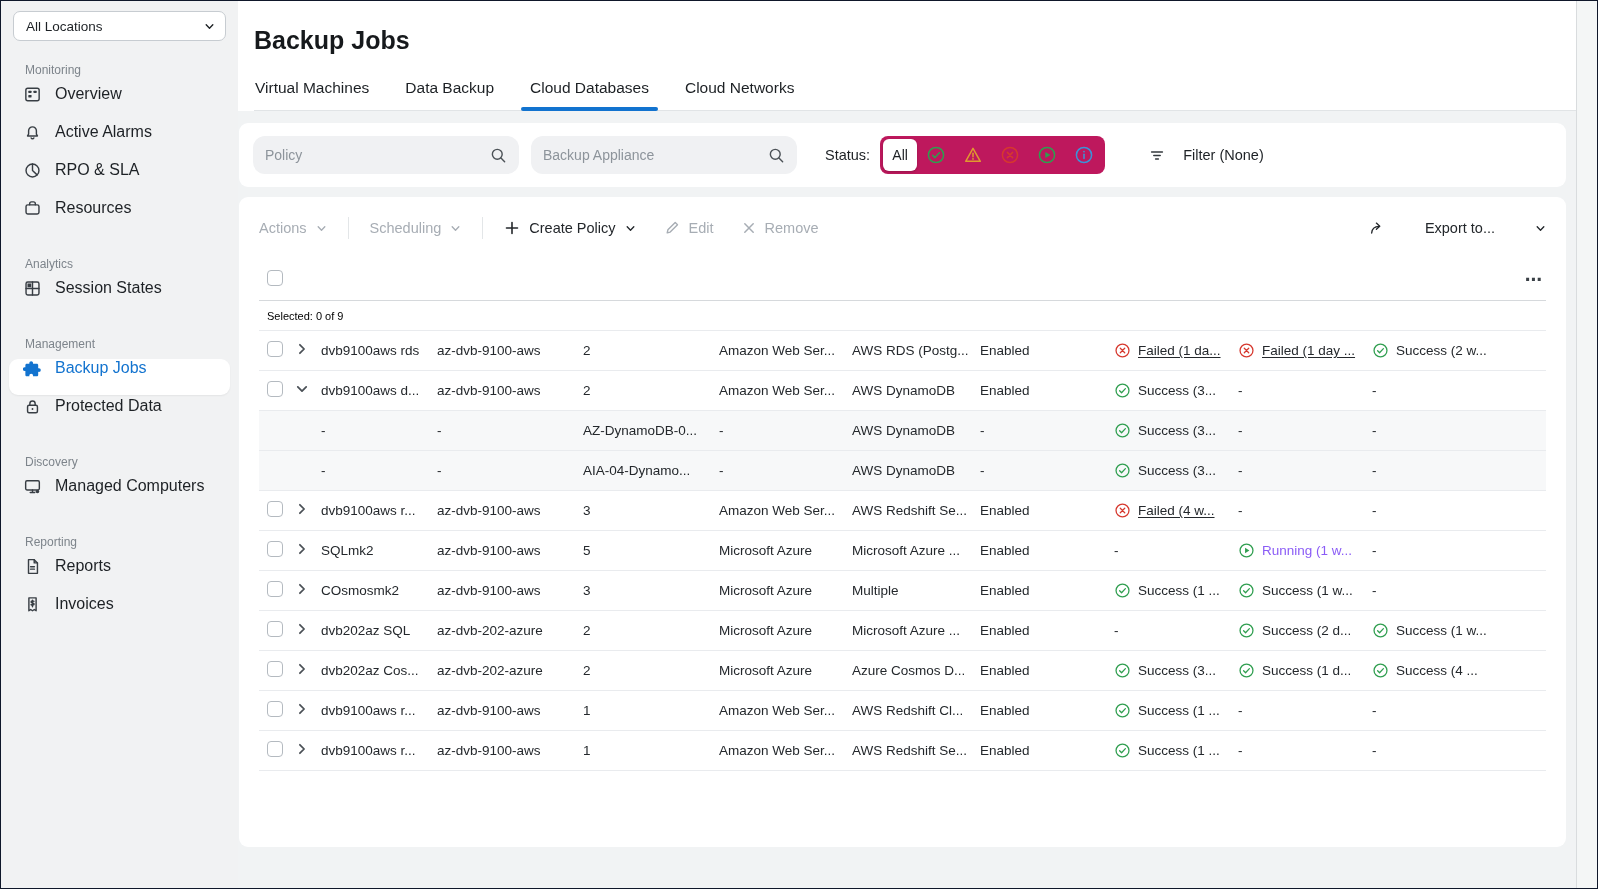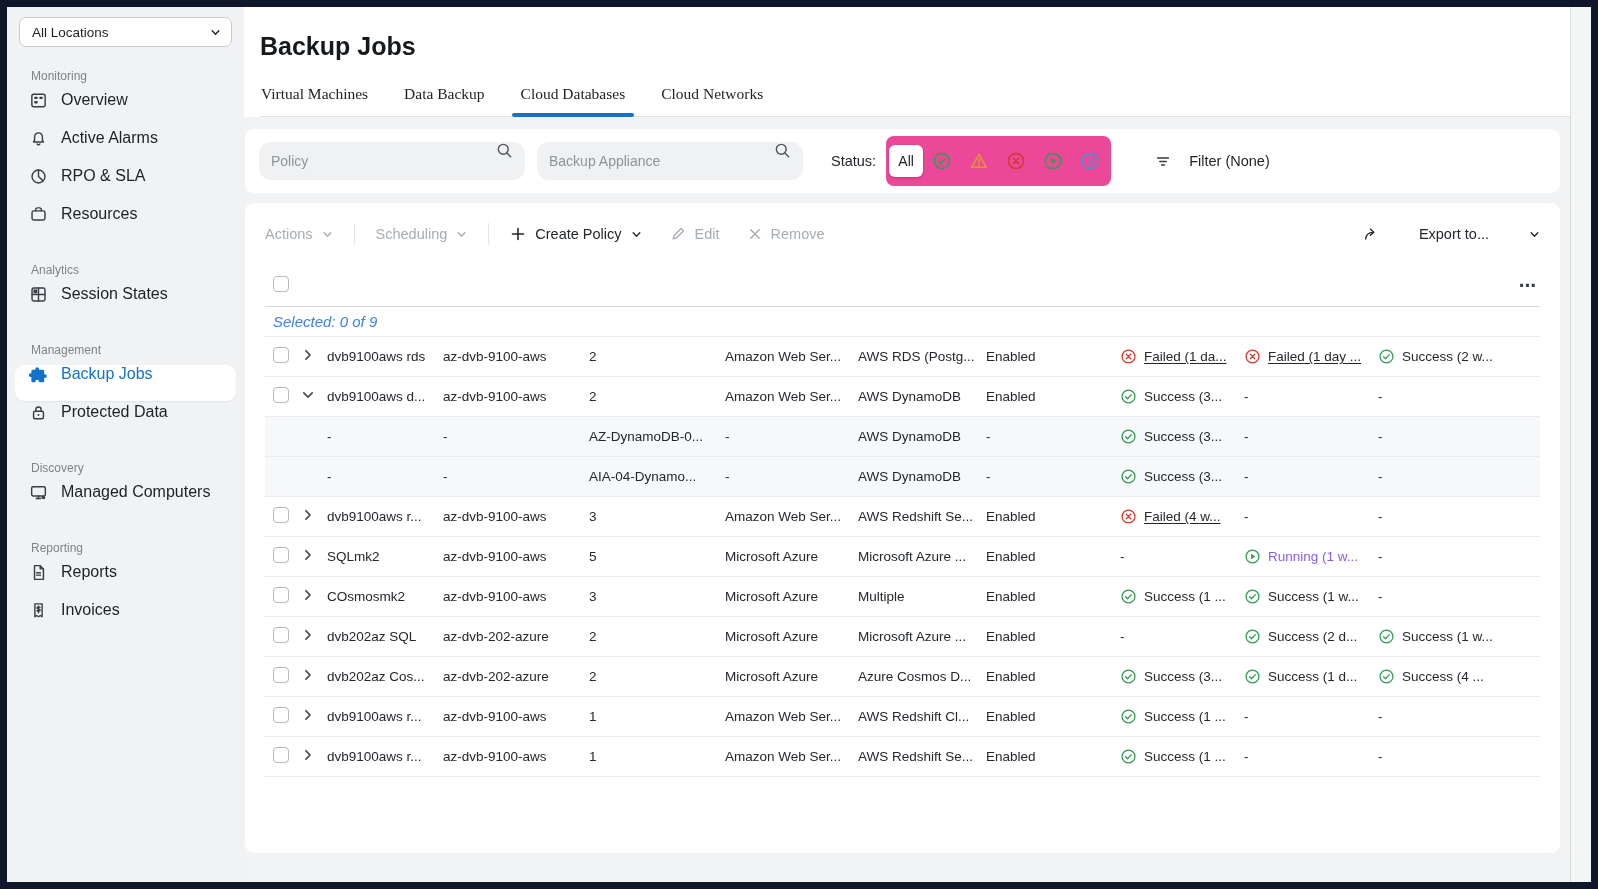--- a/index.html
+++ b/index.html
@@ -1,54 +1,54 @@
 <!DOCTYPE html>
 <html><head>
 <meta charset="utf-8">
 <style>
   * { margin:0; padding:0; box-sizing:border-box; }
   html,body { width:1598px; height:889px; font-family:"Liberation Sans","DejaVu Sans",sans-serif; }
   .window { position:relative; width:1598px; height:889px; display:flex; overflow:hidden;
-            border:7px solid #0f172a; background:#f1f3f4; }
+            border:1px solid #0f172a; background:#f1f3f4; }
 
   
   .sidebar { width:237px; background:#f1f2f3; flex:0 0 auto; padding-top:10px; }
   .loc-select { margin:0 12px 6px 12px; height:30px; background:#fff; border:1px solid #c7ccd1;
                 border-radius:7px; display:flex; align-items:center; padding:0 10px 0 12px;
                 font-size:13.5px; color:#1d2125; cursor:pointer; }
   .loc-select .lbl { flex:1; }
   .sb-label { font-size:12px; color:#7d848b; margin:22px 0 8px 24px; }
   .sb-item { display:flex; align-items:flex-start; gap:13px; height:36px; margin:2px 8px; padding-left:14px;
              border-radius:9px; font-size:16px; color:#1d2125; cursor:pointer; }
   .sb-item .icon { color:#383e44; }
   .sb-item.active { background:#fff; color:#1273cf; box-shadow:0 1px 2px rgba(0,0,0,.06); }
   .sb-item.active .icon { color:#1273cf; }
 
   
   .main { flex:1; display:flex; flex-direction:column; min-width:0; }
   .main-header { background:#fff; padding:25px 0 0 16px; }
   .main-header h1 { font-size:25px; font-weight:700; color:#16191c; }
   .tabs { display:flex; gap:36px; margin-top:24px; border-bottom:1px solid #e1e4e6; padding-left:1px; }
-  .tab { font-size:15.5px; color:#1c2024; padding-bottom:13px; position:relative; cursor:pointer; white-space:nowrap;font-family:Liberation Serif, serif; }
+  .tab { font-size:15.5px; color:#1c2024; padding-bottom:13px; position:relative; cursor:pointer; white-space:nowrap; }
   .tab.active::after { content:""; position:absolute; left:-9px; right:-9px; bottom:-1px; height:4px;
                        background:#1273cf; border-radius:3px; }
 
   .canvas { flex:1; background:#f1f3f4; padding:12px 31px 0 1px; display:flex; flex-direction:column; min-height:0; }
   .panel { background:#fff; border-radius:9px; }
 
   
   .filter-panel { height:64px; display:flex; align-items:center; padding:0 14px; margin-bottom:10px; flex:0 0 auto; }
-  .search { display:flex; background:#f0f1f3; border-radius:12px; height:38px;
+  .search { display:flex; align-items:center; background:#f0f1f3; border-radius:12px; height:38px;
             width:266px; padding:0 12px; margin-right:12px; }
   .search input { flex:1; border:none; background:transparent; outline:none; font-size:14px; color:#24282c;
                   font-family:inherit; min-width:0; }
   .search input::placeholder { color:#8d949b; }
   .search .icon { color:#4c5257; }
   .status-label { font-size:14.5px; color:#1d2125; margin-left:16px; }
-  .status-group { display:flex; align-items:center; background:#ec4899; border-radius:8px; height:50px;
+  .status-group { display:flex; align-items:center; background:#be185d; border-radius:8px; height:38px;
                   padding:3px; margin-left:10px; }
   .status-all { height:32px; min-width:34px; background:#fff; border:none; border-radius:6px; cursor:pointer;
                 box-shadow:0 1px 3px rgba(0,0,0,.22); font-size:14px; color:#1d2125; padding:0 8px;
                 font-family:inherit; }
   .status-opt { width:37px; height:32px; display:flex; align-items:center; justify-content:center;
                 background:none; border:none; cursor:pointer; }
   .filter-btn { display:flex; align-items:center; gap:18px; margin-left:44px; background:none; border:none;
                 cursor:pointer; font-size:14.5px; color:#1d2125; font-family:inherit; }
   .filter-btn .icon { color:#33383d; }
 
@@ -59,22 +59,22 @@
             font-size:14.5px; color:#23272b; font-family:inherit; }
   .tb-btn.disabled { color:#a7adb4; }
   .tb-btn .icon { color:inherit; }
   .tb-divider { width:1px; height:22px; background:#e3e6e8; margin:0 21px; }
   .gap28 { width:28px; }
   .export-btn { margin-left:auto;gap:40px; }
 
   .table { margin:0 20px; --cols:36px 26px 116px 146px 136px 133px 128px 134px 124px 134px 136px minmax(0,1fr); }
   .thead, .trow { display:grid; grid-template-columns:var(--cols); align-items:center; }
   .thead { height:42px; border-bottom:1px solid #d6d9dc; font-weight:700; font-size:13.5px; color:#1b1f23; }
-  .sel-row { height:30px; line-height:30px; border-bottom:1px solid #e9ebee; font-size:15px; color:#3b82f6;
-             padding-left:8px;font-style:italic; }
+  .sel-row { height:30px; line-height:30px; border-bottom:1px solid #e9ebee; font-size:11px; color:#000000;
+             padding-left:8px; }
   .trow { height:40px; border-bottom:1px solid #e9ebee; font-size:13.5px; color:#24282c; cursor:pointer; }
   .trow.child { background:#f7f8f9; }
   .cell { padding-right:10px; white-space:nowrap; overflow:hidden; }
   .cell.status { display:flex; align-items:center; gap:7px; }
   .cb-cell { padding-left:8px; }
   .checkbox { width:16px; height:16px; border:1.4px solid #b4bac0; border-radius:4px; background:#fff;
               display:inline-block; cursor:pointer; }
   .chev { color:#4a5056; cursor:pointer; }
   .cell-link { text-decoration:underline; text-underline-offset:2px; cursor:pointer; }
   .opts-cell { text-align:right; font-size:17px; font-weight:700; color:#3a4046; padding-right:4px; cursor:pointer; }

